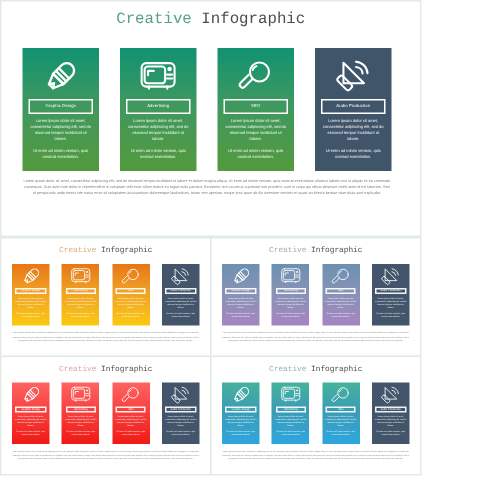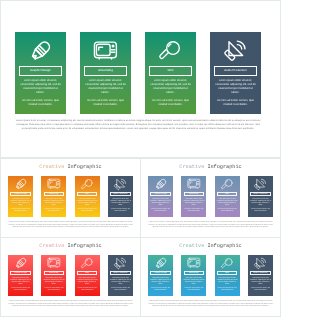--- a/index.html
+++ b/index.html
@@ -60,20 +60,24 @@
 .foot{position:absolute;text-align:center;color:#808080;}
 .hero .foot{left:14px;width:246px;top:118px;font-size:2.5px;line-height:1.6;}
 .thumb .foot{left:7px;width:125px;top:63px;font-size:1.28px;line-height:2.5px;}
 </style>
 </head>
 <body>
 
 <div class="page">
 
   <div class="slide hero">
+    <div class="title">
+      <span class="t1" style="color: rgb(87, 160, 140);">Creative</span>
+      <span class="t2">Infographic</span>
+    </div>
     <div class="cards">
         <div class="card" style="background: linear-gradient(rgb(17, 146, 114) 0%, rgb(63, 152, 95) 46%, rgb(83, 154, 60) 100%);">
           <div class="icon">
             <svg width="25.50" height="25.50" viewBox="0 0 24 24" fill="none" stroke="currentColor" stroke-width="1.45" stroke-linecap="round" stroke-linejoin="round">
               <g transform="rotate(-45 12 12)">
                 <path d="M9.5 7.4 H17.0 a3.5 3.5 0 0 1 0 9.2 H9.5 Z"></path>
                 <path d="M9.5 7.4 L3.0 10.2 V13.8 L9.5 16.6 Z"></path>
                 <path d="M3.0 10.2 L5.8 12 L3.0 13.8"></path>
                 <path d="M12.0 7.4 V16.6"></path>
                 <path d="M14.5 7.4 V16.6"></path>

